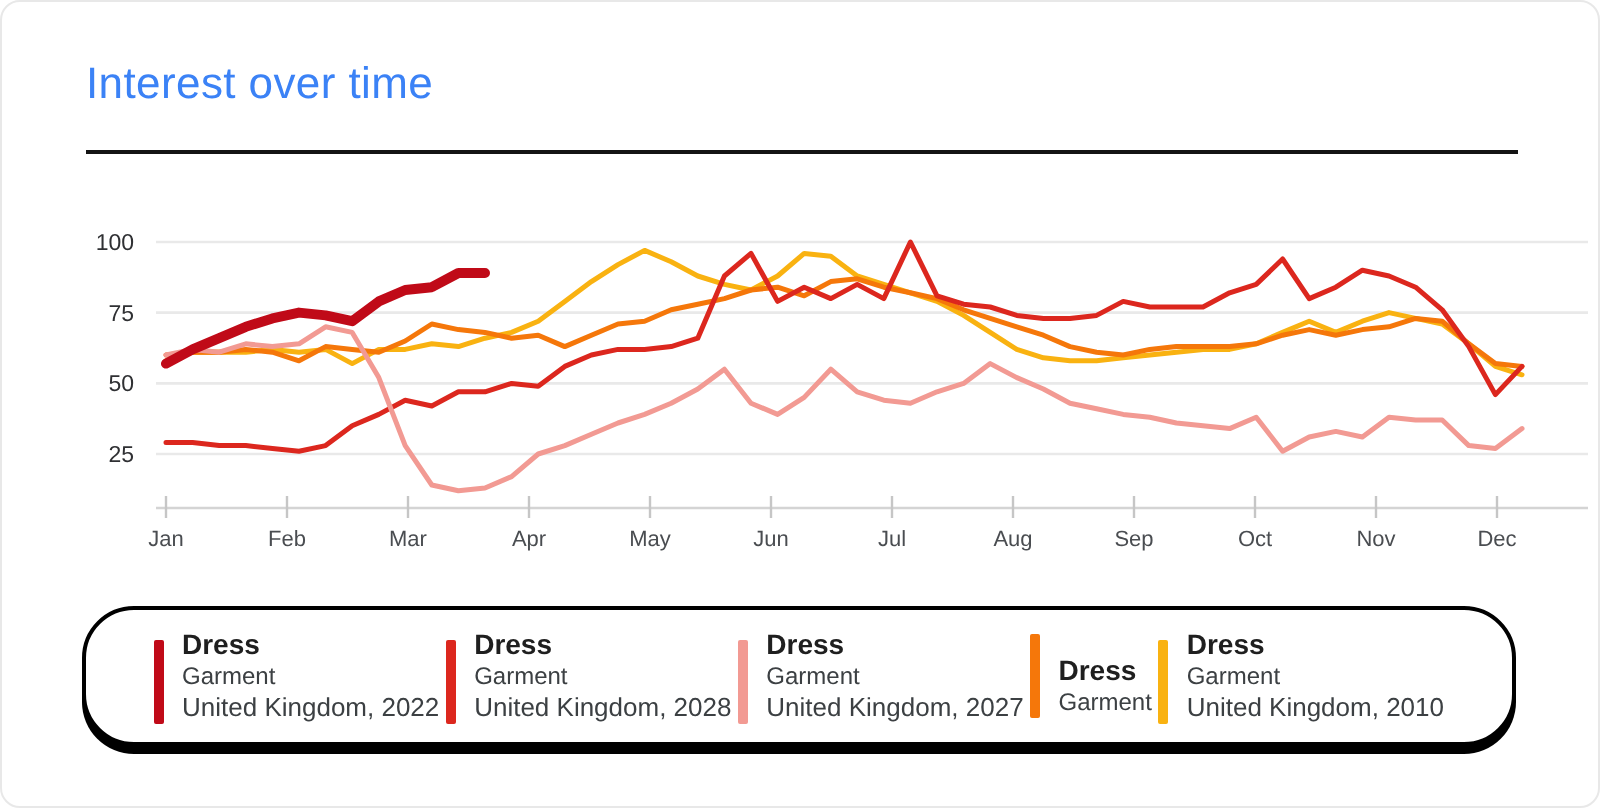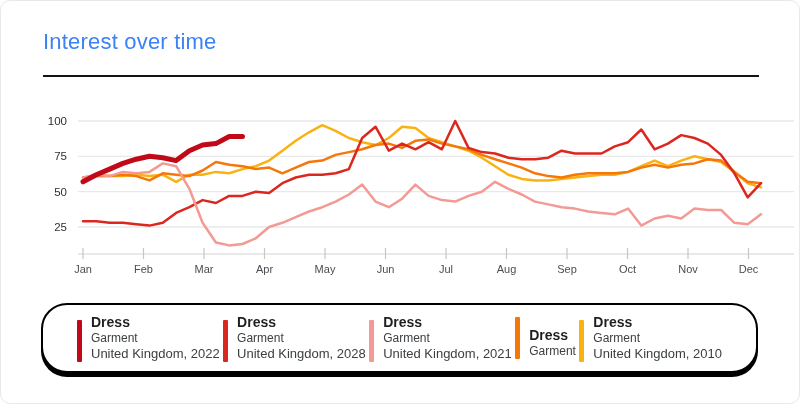--- a/index.html
+++ b/index.html
@@ -91,21 +91,21 @@
           <span class="legend-term">Dress</span>
           <span class="legend-type">Garment</span>
           <span class="legend-region">United Kingdom, 2028</span>
         </span>
       </div>
       <div class="legend-item">
         <span class="legend-bar" style="background: rgb(242, 154, 147);"></span>
         <span class="legend-texts">
           <span class="legend-term">Dress</span>
           <span class="legend-type">Garment</span>
-          <span class="legend-region">United Kingdom, 2021</span>
+          <span class="legend-region">United Kingdom, 2027</span>
         </span>
       </div>
       <div class="legend-item">
         <span class="legend-bar" style="background: rgb(245, 119, 10);"></span>
         <span class="legend-texts">
           <span class="legend-term">Dress</span>
           <span class="legend-type">Garment</span>
         </span>
       </div>
       <div class="legend-item">

